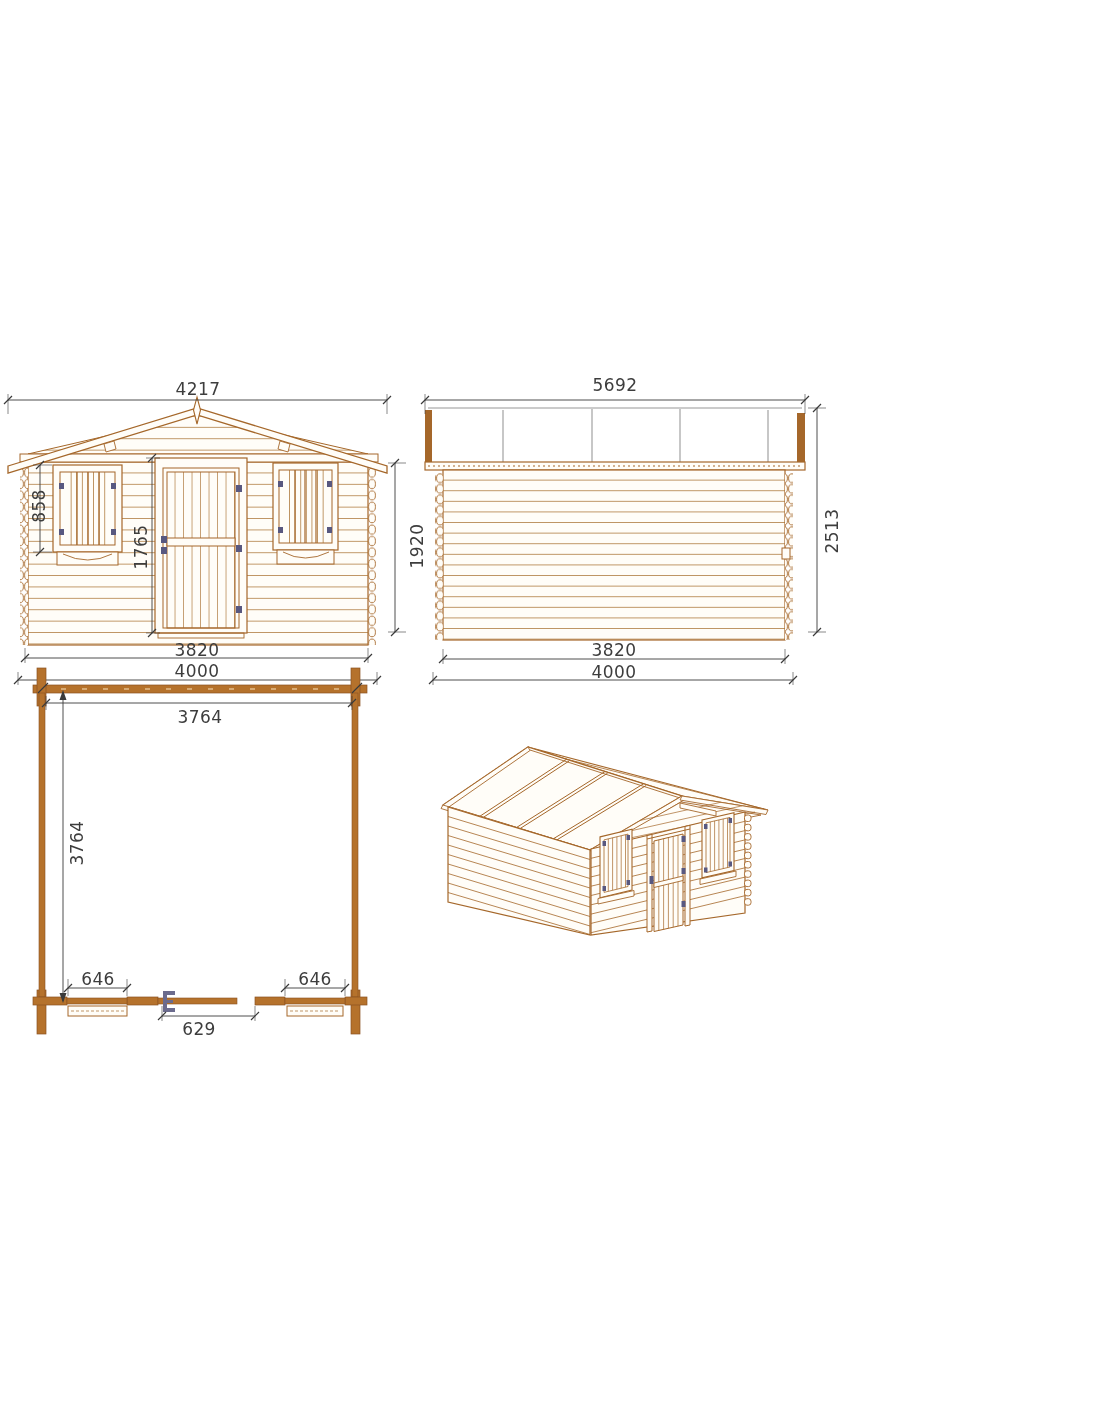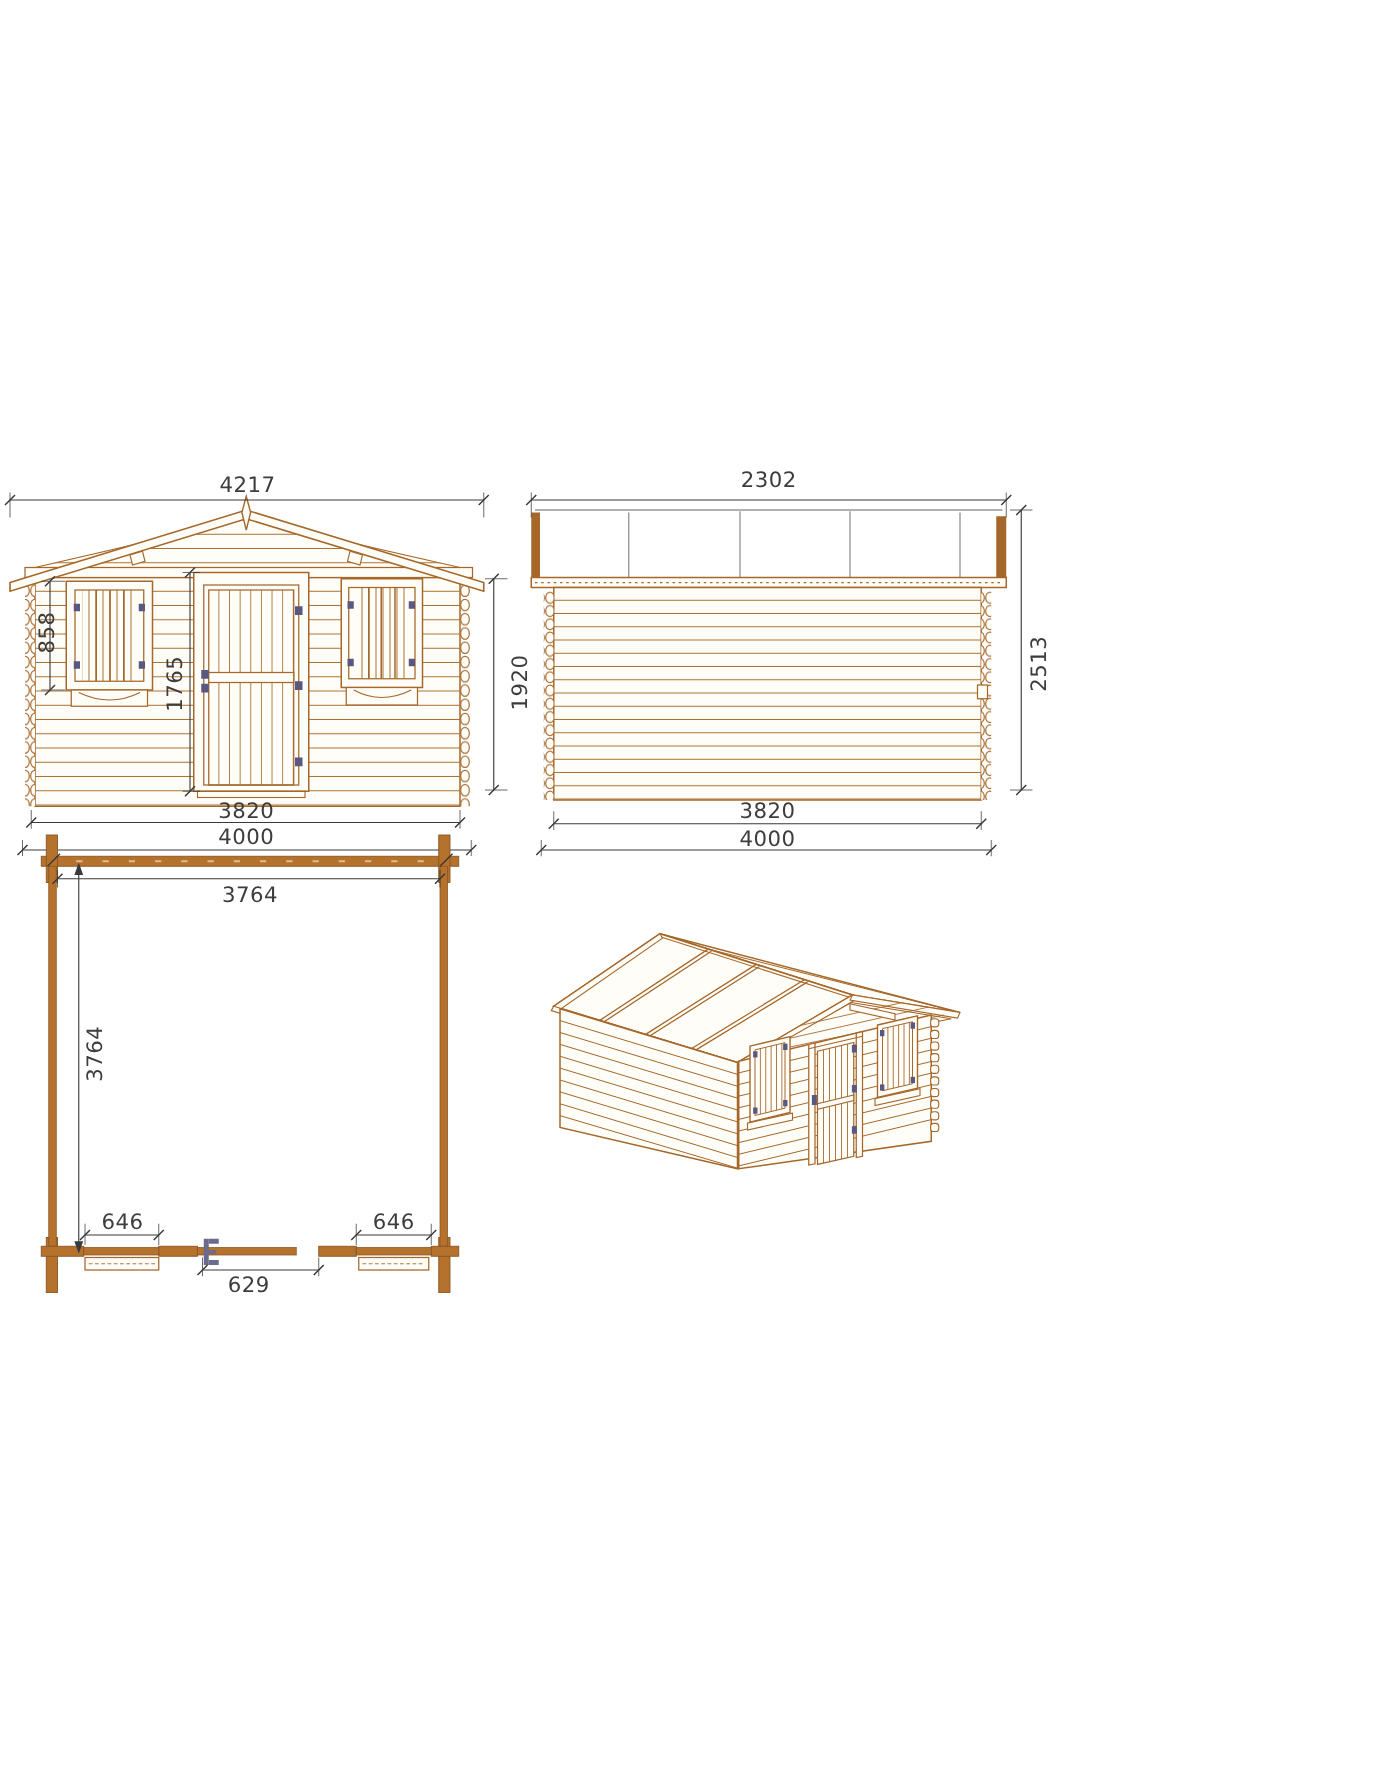--- a/index.html
+++ b/index.html
@@ -283,21 +283,21 @@
       <path d="M270 139 L306 131 L306 136.5 L270 144.5 Z" fill="#fffdf8" stroke-width="0.9"></path>
     </g>
   </svg>
 
   <span class="dim" style="left:198px;top:389px">4217</span>
   <span class="dim vert" style="left:39px;top:506px">858</span>
   <span class="dim vert" style="left:141px;top:547px">1765</span>
   <span class="dim" style="left:197px;top:650px">3820</span>
   <span class="dim" style="left:197px;top:671px">4000</span>
 
-  <span class="dim" style="left:615px;top:385px">2302</span>
+  <span class="dim" style="left:615px;top:385px">5692</span>
   <span class="dim vert" style="left:417px;top:546px">1920</span>
   <span class="dim vert" style="left:832px;top:531px">2513</span>
   <span class="dim" style="left:614px;top:650px">3820</span>
   <span class="dim" style="left:614px;top:672px">4000</span>
 
   <span class="dim" style="left:200px;top:717px">3764</span>
   <span class="dim vert" style="left:77px;top:843px">3764</span>
   <span class="dim" style="left:98px;top:979px">646</span>
   <span class="dim" style="left:315px;top:979px">646</span>
   <span class="dim" style="left:199px;top:1029px">629</span>

